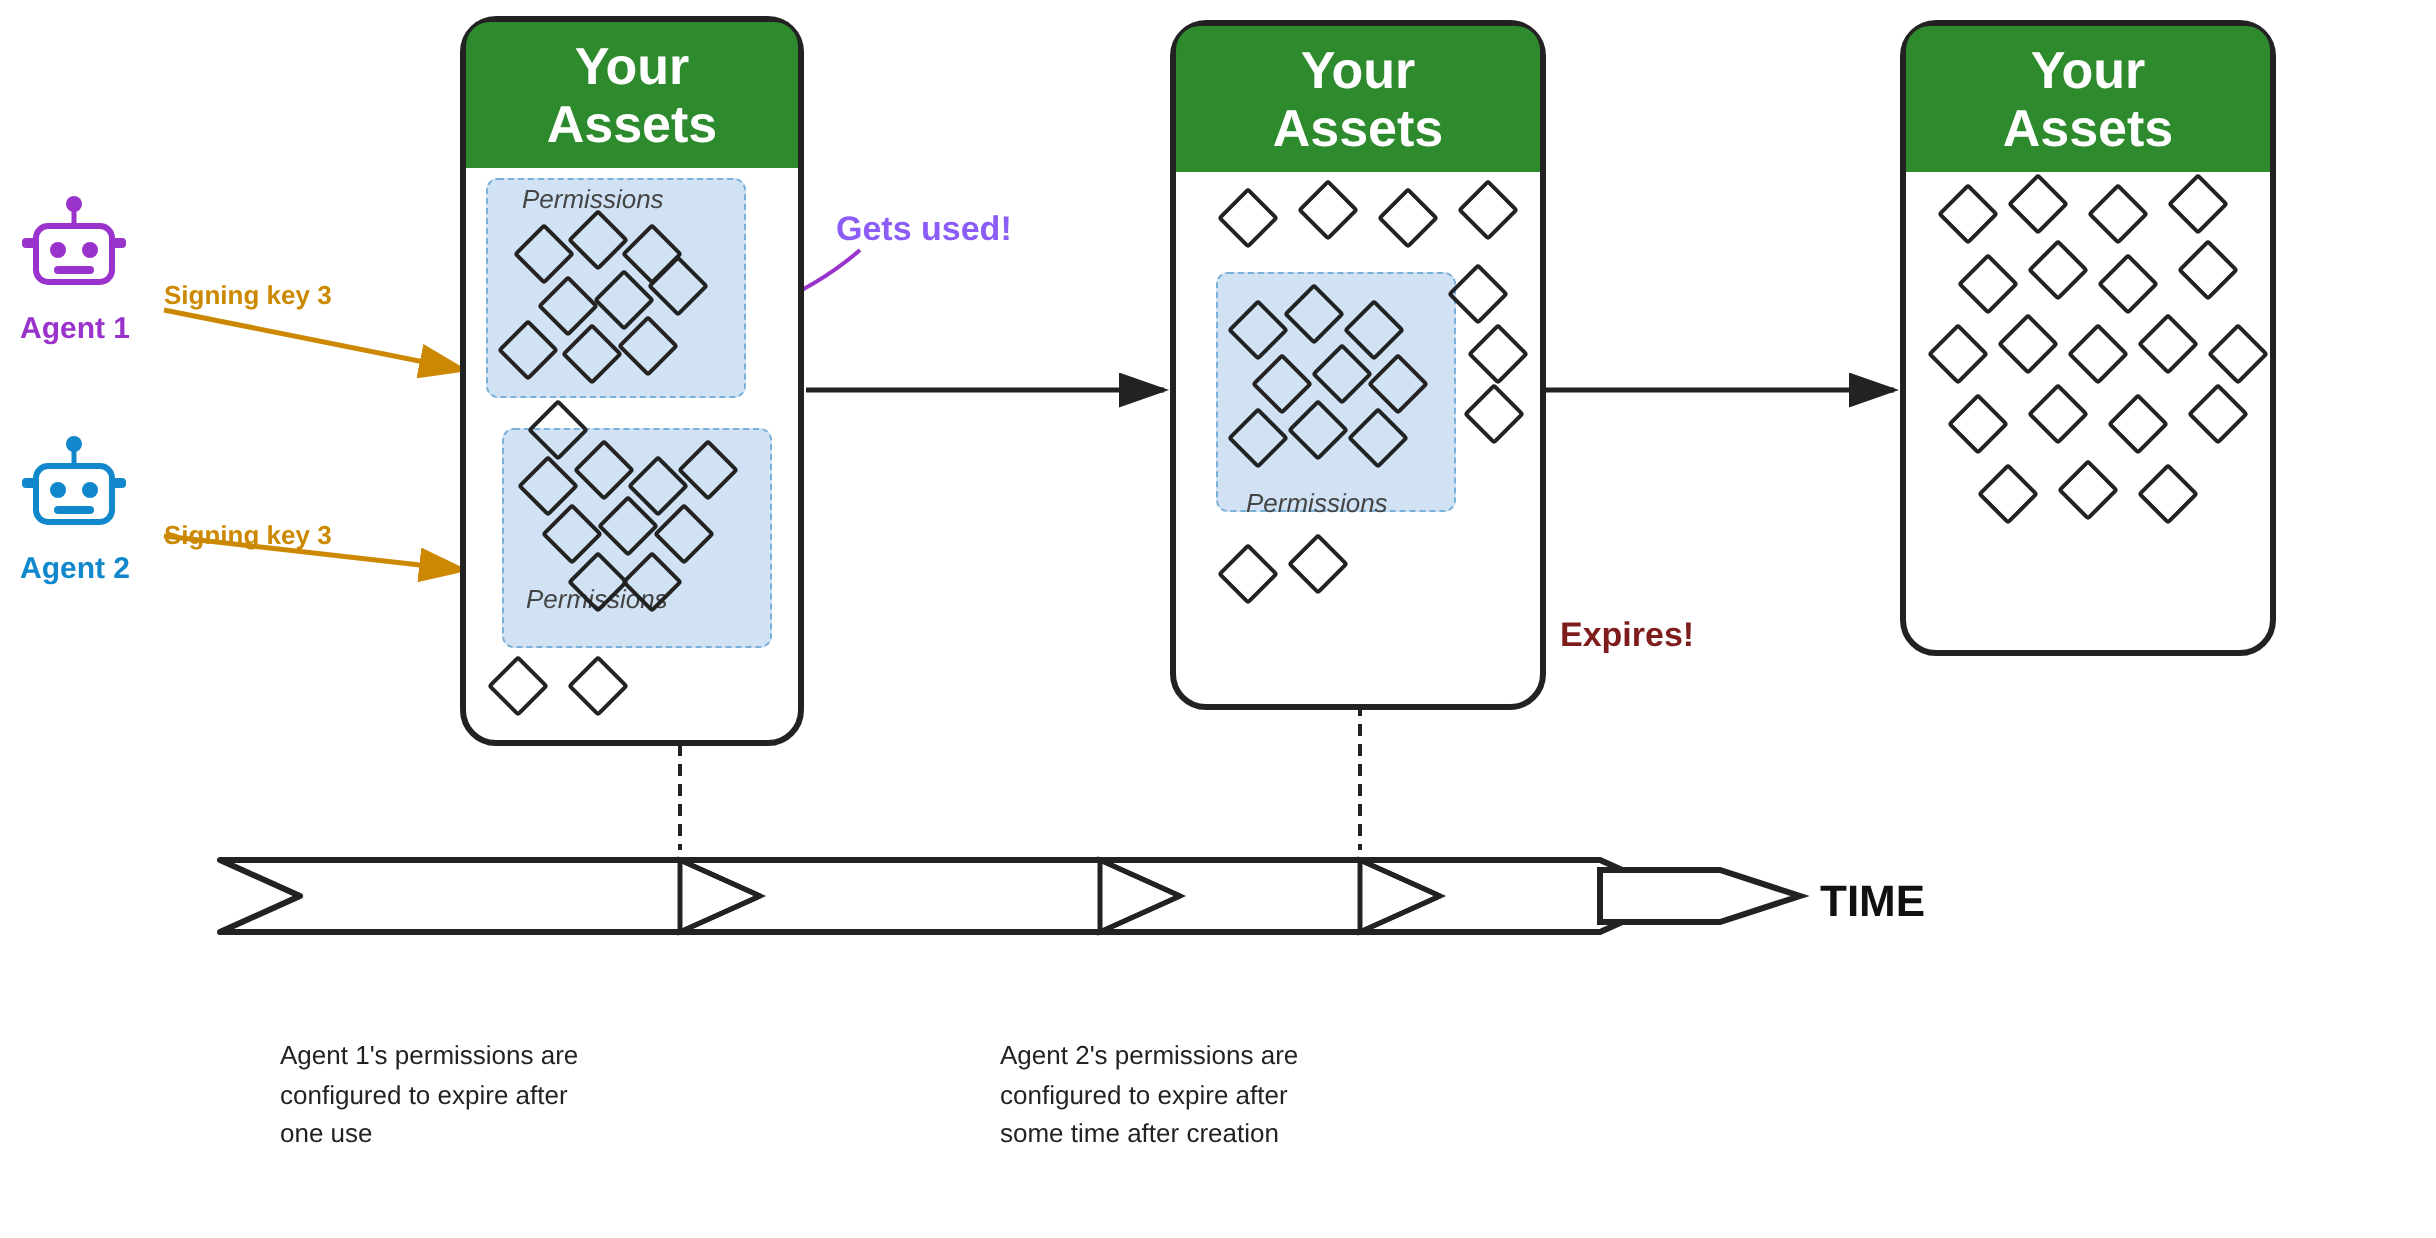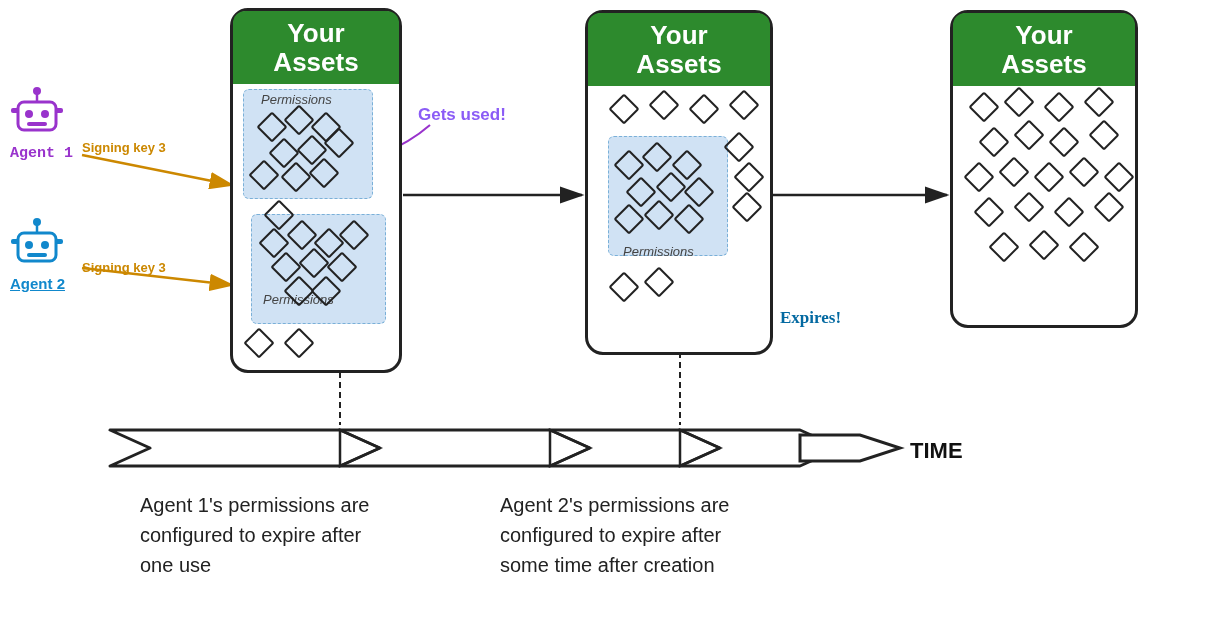--- a/index.html
+++ b/index.html
@@ -108,23 +108,24 @@
     .expires {
       position: absolute;
       font-size: 17px;
       font-weight: 900;
       color: #1188cc;
     }
 
     
     .caption {
       position: absolute;
-      font-size: 20px;
+      font-size: 13px;
       color: #222;
       line-height: 1.5;
+      margin-top: 28px;
     }
 
     
     .time-label {
       position: absolute;
       font-size: 22px;
       font-weight: 900;
       color: #111;
     }
   </style>
@@ -277,21 +278,21 @@
       <div class="diamond" style="left:25px; top:115px;"></div>
       <div class="diamond" style="left:65px; top:110px;"></div>
       <div class="diamond" style="left:105px; top:115px;"></div>
       <div class="diamond" style="left:145px; top:110px;"></div>
       <div class="diamond" style="left:40px; top:150px;"></div>
       <div class="diamond" style="left:80px; top:148px;"></div>
       <div class="diamond" style="left:120px; top:150px;"></div>
     </div>
   </div>
 
-  <div class="agent" style="left:10px; top:84px;font-family:Liberation Mono, monospace;">
+  <div class="agent" style="left:10px; top:95px;">
     <svg class="agent-body" viewBox="0 0 54 54" xmlns="http://www.w3.org/2000/svg">
 
       <rect x="8" y="18" width="38" height="28" rx="6" ry="6" fill="#fff" stroke="#9933cc" stroke-width="3"></rect>
 
       <line x1="27" y1="8" x2="27" y2="18" stroke="#9933cc" stroke-width="2.5"></line>
       <circle cx="27" cy="7" r="4" fill="#9933cc"></circle>
 
       <circle cx="19" cy="30" r="4" fill="#9933cc"></circle>
       <circle cx="35" cy="30" r="4" fill="#9933cc"></circle>
 
@@ -307,29 +308,29 @@
     <svg class="agent-body" viewBox="0 0 54 54" xmlns="http://www.w3.org/2000/svg">
       <rect x="8" y="18" width="38" height="28" rx="6" ry="6" fill="#fff" stroke="#1188cc" stroke-width="3"></rect>
       <line x1="27" y1="8" x2="27" y2="18" stroke="#1188cc" stroke-width="2.5"></line>
       <circle cx="27" cy="7" r="4" fill="#1188cc"></circle>
       <circle cx="19" cy="30" r="4" fill="#1188cc"></circle>
       <circle cx="35" cy="30" r="4" fill="#1188cc"></circle>
       <rect x="17" y="38" width="20" height="4" rx="2" fill="#1188cc"></rect>
       <rect x="1" y="24" width="8" height="5" rx="2" fill="#1188cc"></rect>
       <rect x="45" y="24" width="8" height="5" rx="2" fill="#1188cc"></rect>
     </svg>
-    <div class="agent-label" style="color:#1188cc;text-decoration:underline;">Agent 2</div>
+    <div class="agent-label" style="color:#1188cc;">Agent 2</div>
   </div>
 
   <div class="signing-key" style="left:82px; top:140px;">Signing key 3</div>
   <div class="signing-key" style="left:82px; top:260px;">Signing key 3</div>
 
   <div class="gets-used" style="left:418px; top:105px; color:#8b5cf6;">Gets used!</div>
 
-  <div class="expires" style="left:780px; top:308px; color:#0369a1;font-family:Liberation Serif, serif;">Expires!</div>
+  <div class="expires" style="left:780px; top:308px; color:#7f1d1d;">Expires!</div>
 
   <div class="time-label" style="left:910px; top:438px;">TIME</div>
 
   <div class="caption" style="left:140px; top:490px; max-width:280px;">
     <span>Agent 1's permissions are<br>configured to expire after<br>one use</span>
   </div>
 
   <div class="caption" style="left:500px; top:490px; max-width:300px;">
     <span>Agent 2's permissions are<br>configured to expire after<br>some time after creation</span>
   </div>

